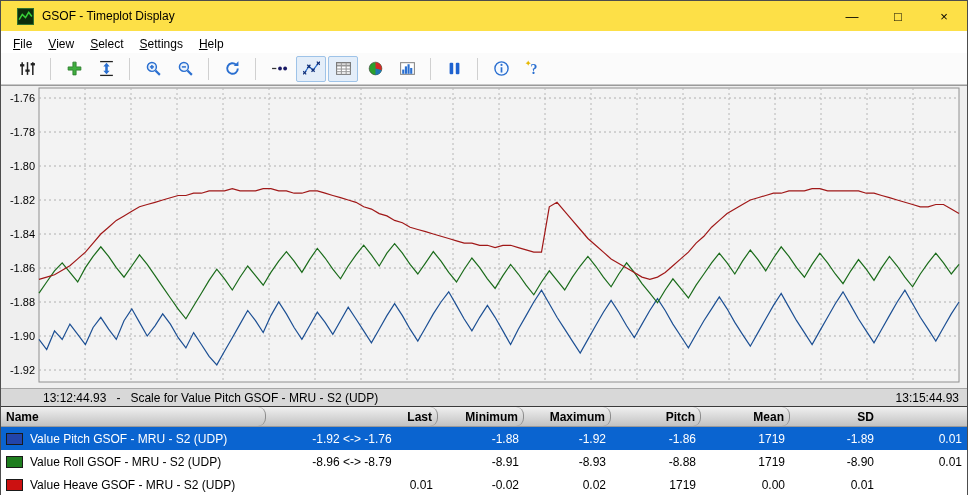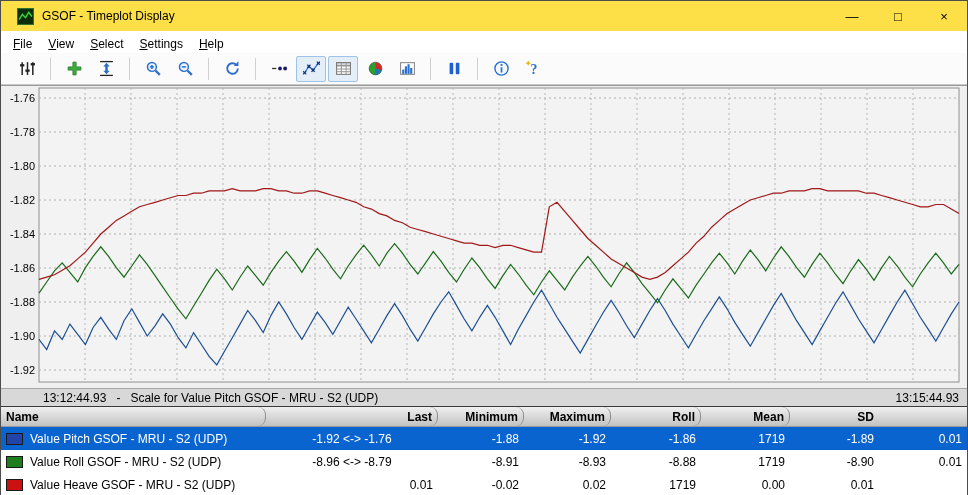--- a/index.html
+++ b/index.html
@@ -246,21 +246,21 @@
     <span>Scale for Value Pitch GSOF - MRU - S2 (UDP)</span>
     <span class="t2">13:15:44.93</span>
   </div>
 
   <div class="grid">
     <div class="hrow cols">
       <div class="hcell">Name</div>
       <div class="hcell num">Last</div>
       <div class="hcell num">Minimum</div>
       <div class="hcell num">Maximum</div>
-      <div class="hcell num">Roll</div>
+      <div class="hcell num">Pitch</div>
       <div class="hcell num">Mean</div>
       <div class="hcell num">SD</div>
     </div>
 
     <div class="drow cols selected">
       <div class="dcell">
           <span class="swatch" style="background: rgb(34, 68, 170);"></span>
           <span>Value Pitch GSOF - MRU - S2 (UDP)</span>
         </div>
       <div class="dcell center">-1.92 &lt;-&gt; -1.76</div>

